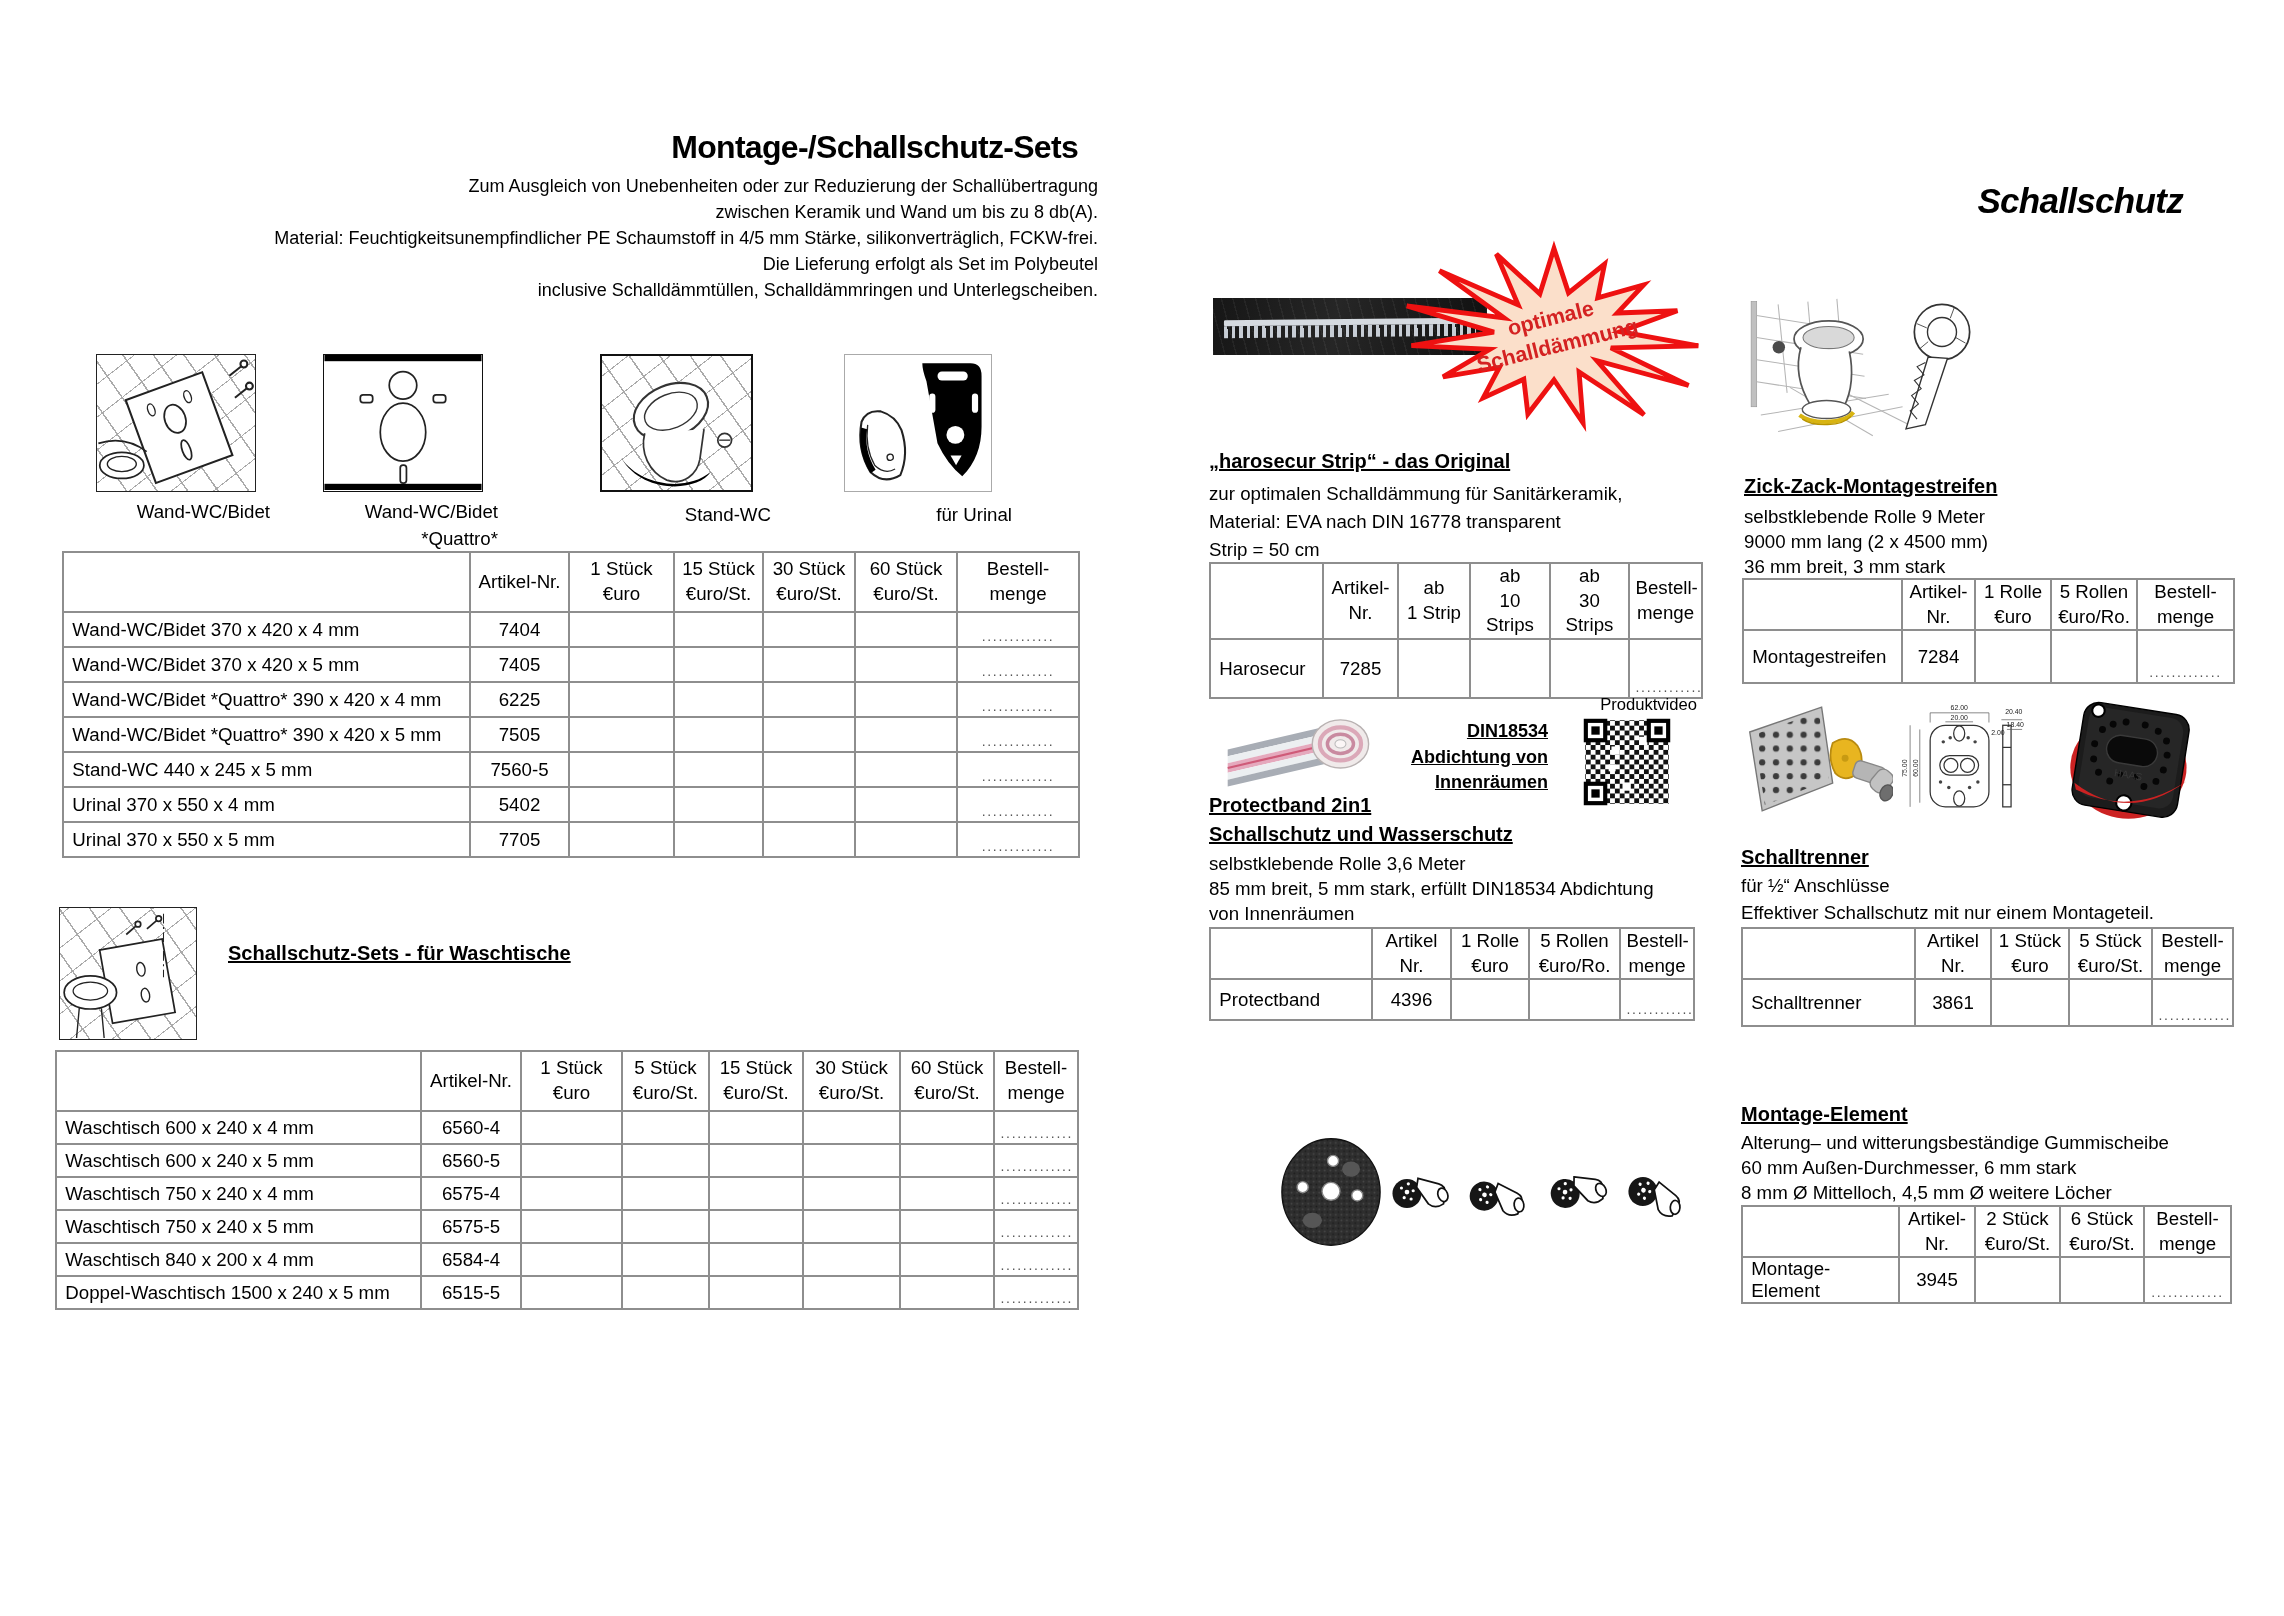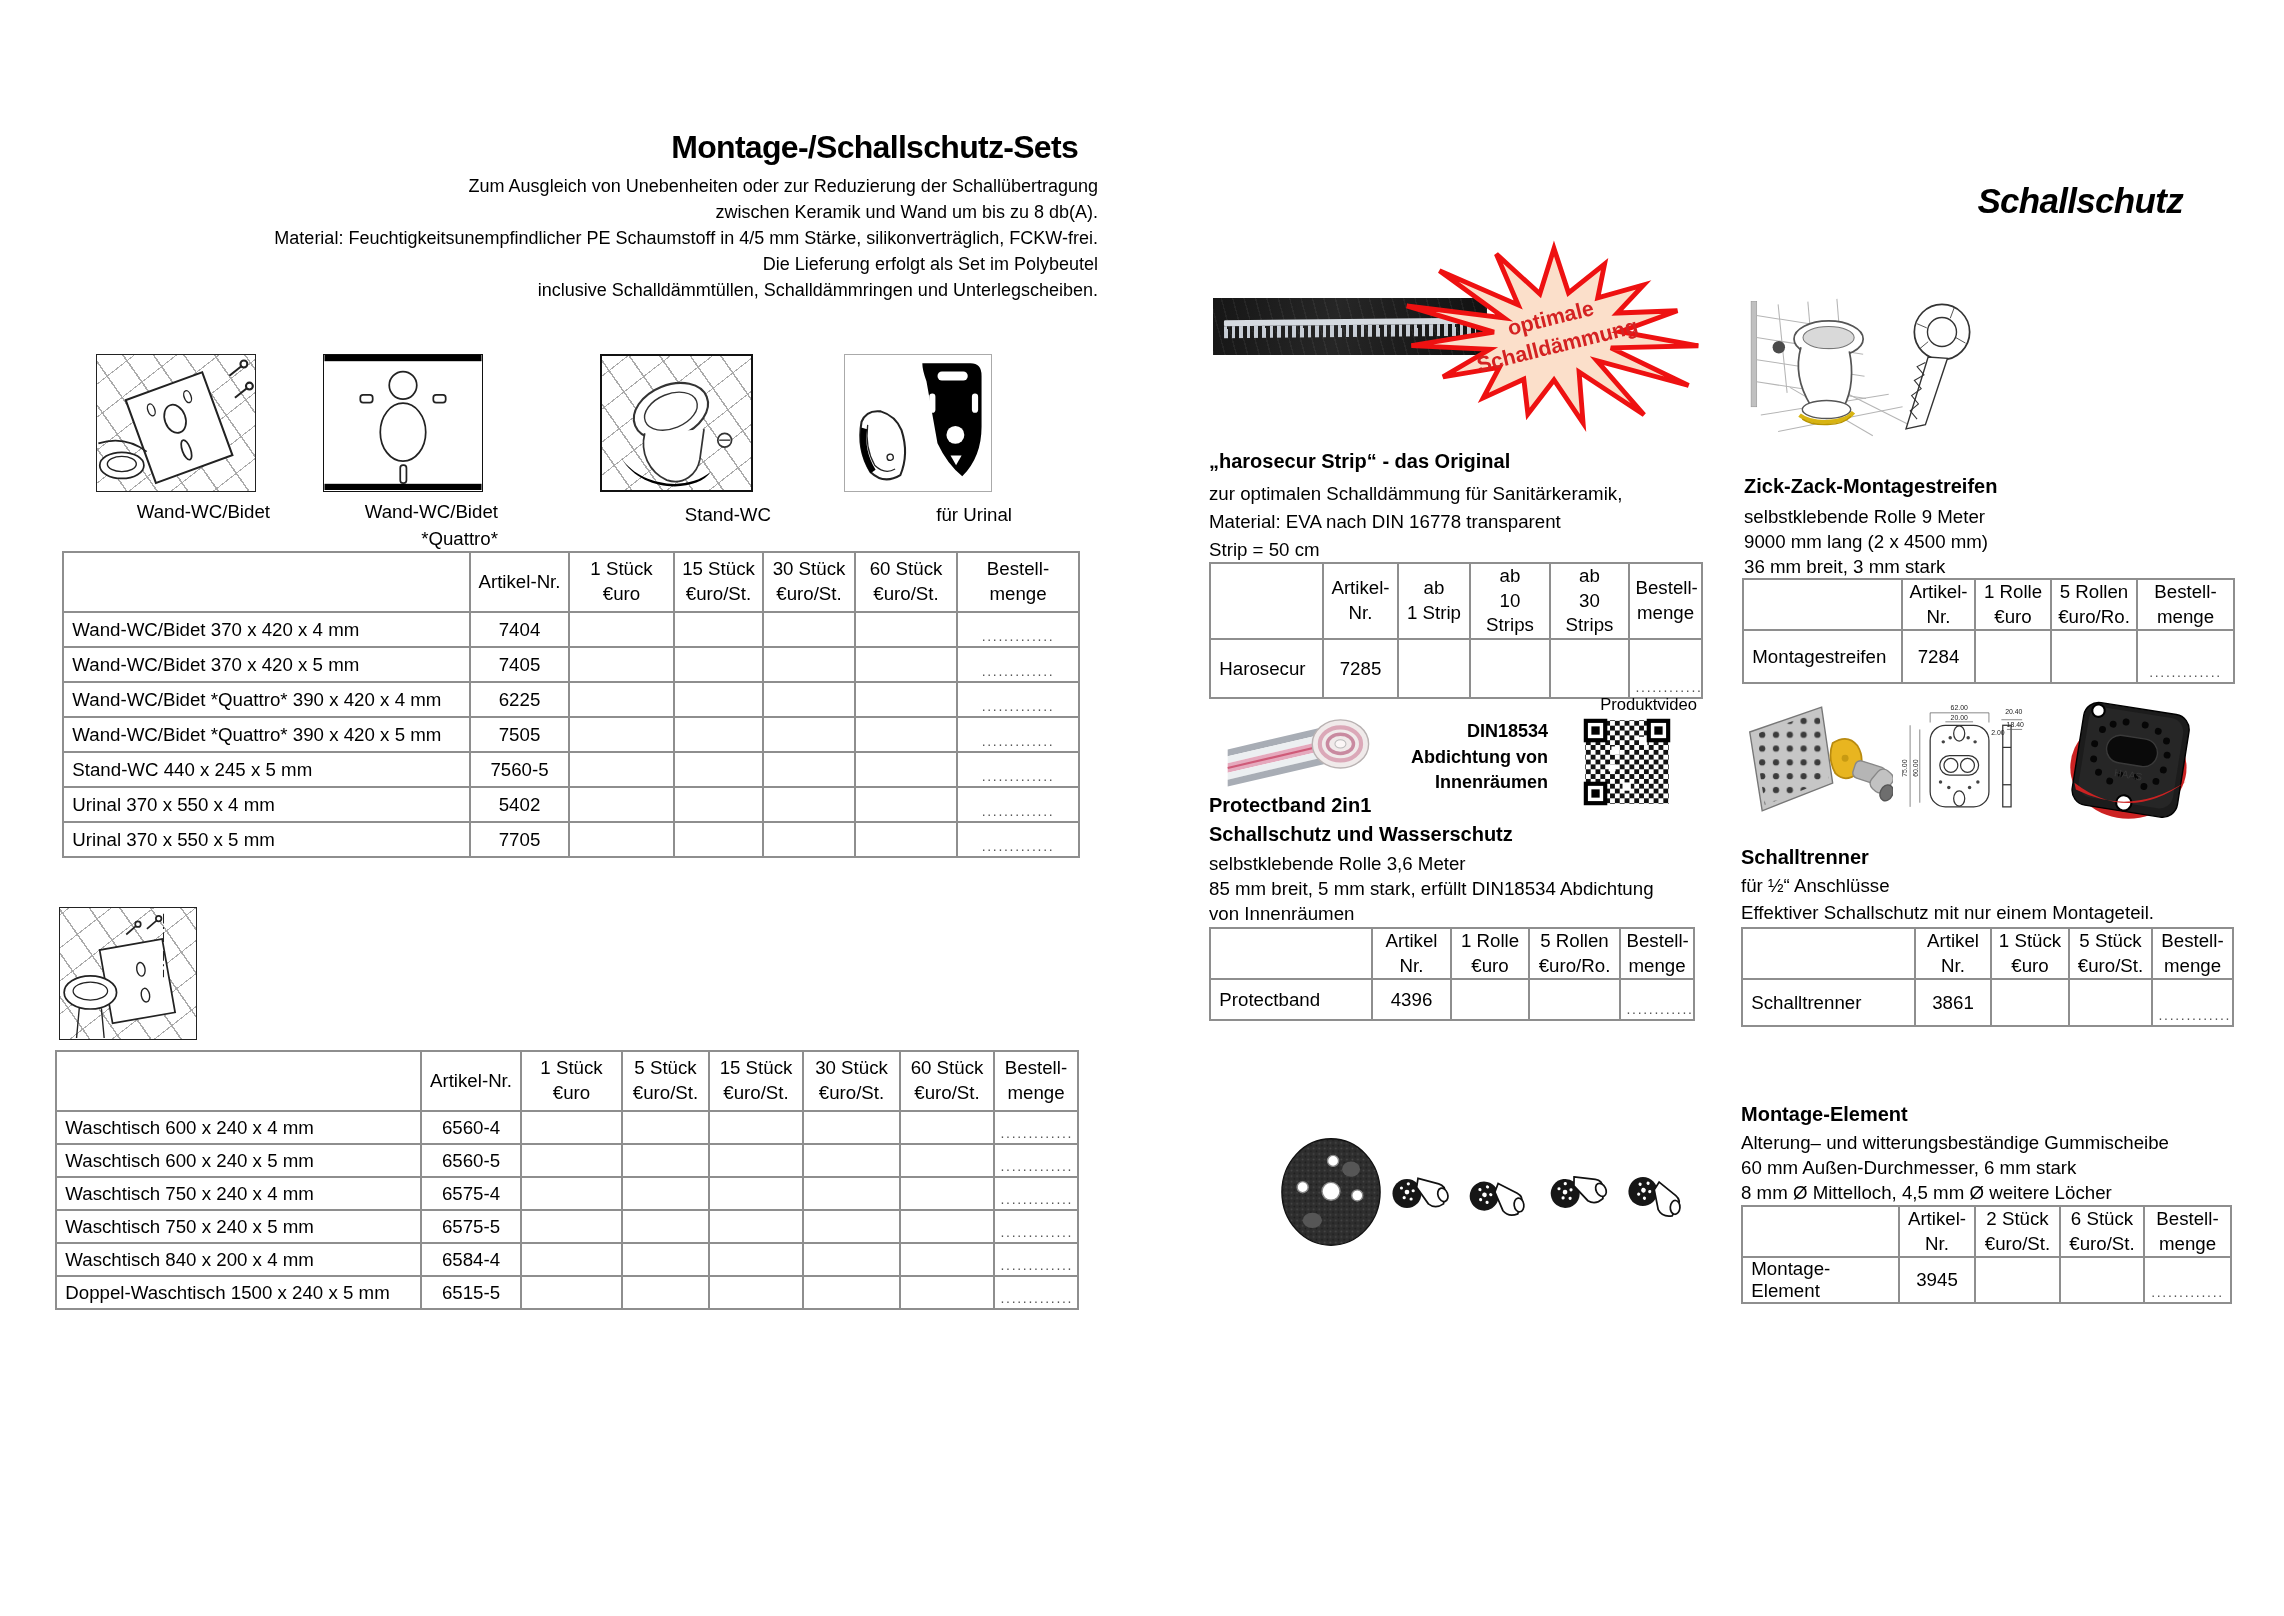--- a/index.html
+++ b/index.html
@@ -1,20 +1,20 @@
 <!DOCTYPE html>
 <html style="font-size:11px"><head>
 <meta charset="utf-8">
 <style>
   html,body{margin:0;padding:0;background:#fff;}
   .canvas{position:relative;width:2284px;height:1617px;background:#fff;overflow:hidden;
           font-family:"Liberation Sans",sans-serif;color:#000;}
   .abs{position:absolute;}
   .center{text-align:right;}
-  .b{font-weight:700;}
+  .b{font-weight:700;text-decoration:underline;}
   .t26{font-size:18px;line-height:26px;}
   .t27{font-size:18.7px;line-height:25px;}
   .t29{font-size:20px;line-height:26px;}
   .t24{font-size:16.6px;line-height:21px;}
   .title-l{font-size:32px;font-weight:700;letter-spacing:-0.7px;}
   .title-r{font-size:35px;font-weight:700;font-style:italic;letter-spacing:-0.7px;}
 
   
   .fig{background:#fff;box-sizing:border-box;}
   .tile{background-image:
@@ -234,20 +234,21 @@
           <circle cx="113" cy="23" r="4"></circle>
         <line x1="126" y1="30" x2="142" y2="16"></line>
           <circle cx="143" cy="15" r="4"></circle>
       </g>
       <ellipse cx="44" cy="122" rx="38" ry="24" fill="#fff" stroke="#222" stroke-width="2.5"></ellipse>
       <ellipse cx="44" cy="120" rx="25" ry="13" fill="none" stroke="#222" stroke-width="1.8"></ellipse>
       <path d="M28,144 L24,188 M60,145 L64,188" stroke="#222" stroke-width="2" fill="none"></path>
       <line x1="150" y1="8" x2="150" y2="100" stroke="#222" stroke-width="1.5" stroke-dasharray="14 5 3 5"></line>
     </svg>
   </div>
+  <div class="abs t29 b" style="left:228px;top:940px;width:622px;">Schallschutz-Sets - für Waschtische</div>
 
   <table class="ptable abs" style="left:55px;top:1050px;width:1022px;--hh:60px;--rh:33px;">
       <colgroup>
         <col style="width: 365px;">
         <col style="width: 100px;">
         <col style="width: 101px;">
         <col style="width: 87px;">
         <col style="width: 94px;">
         <col style="width: 97px;">
         <col style="width: 94px;">

